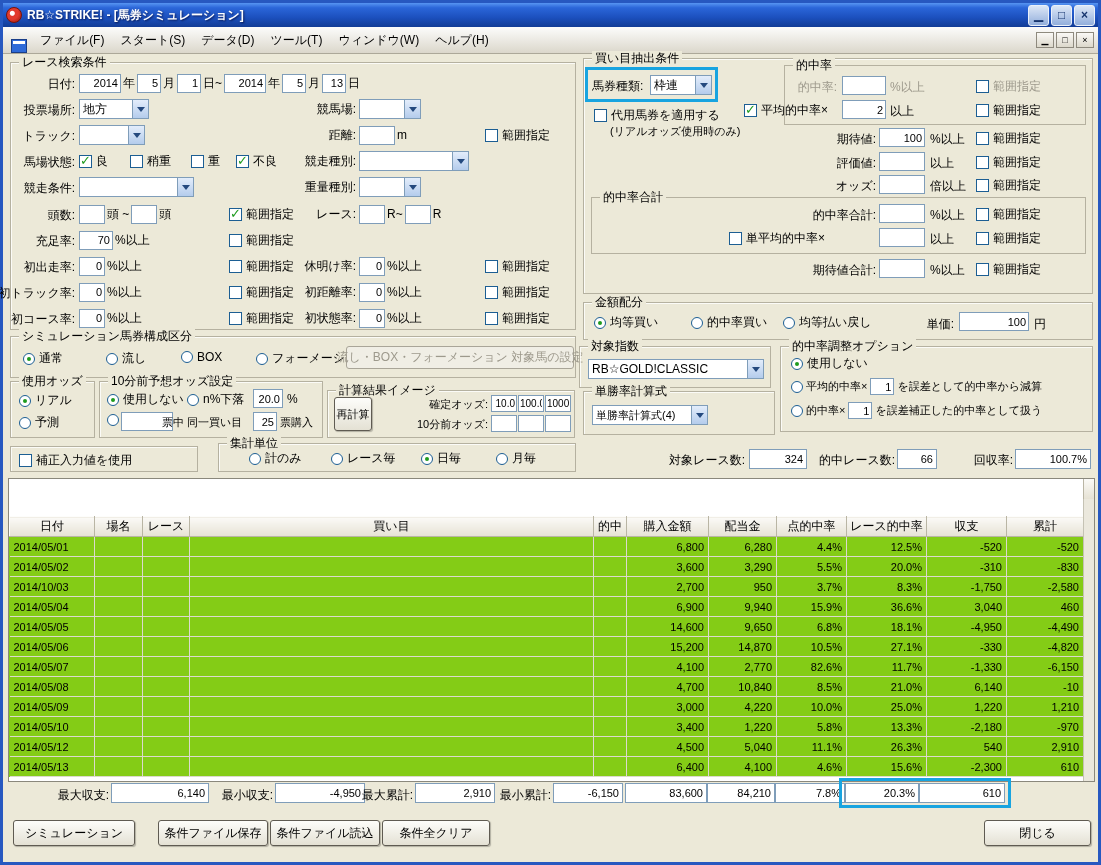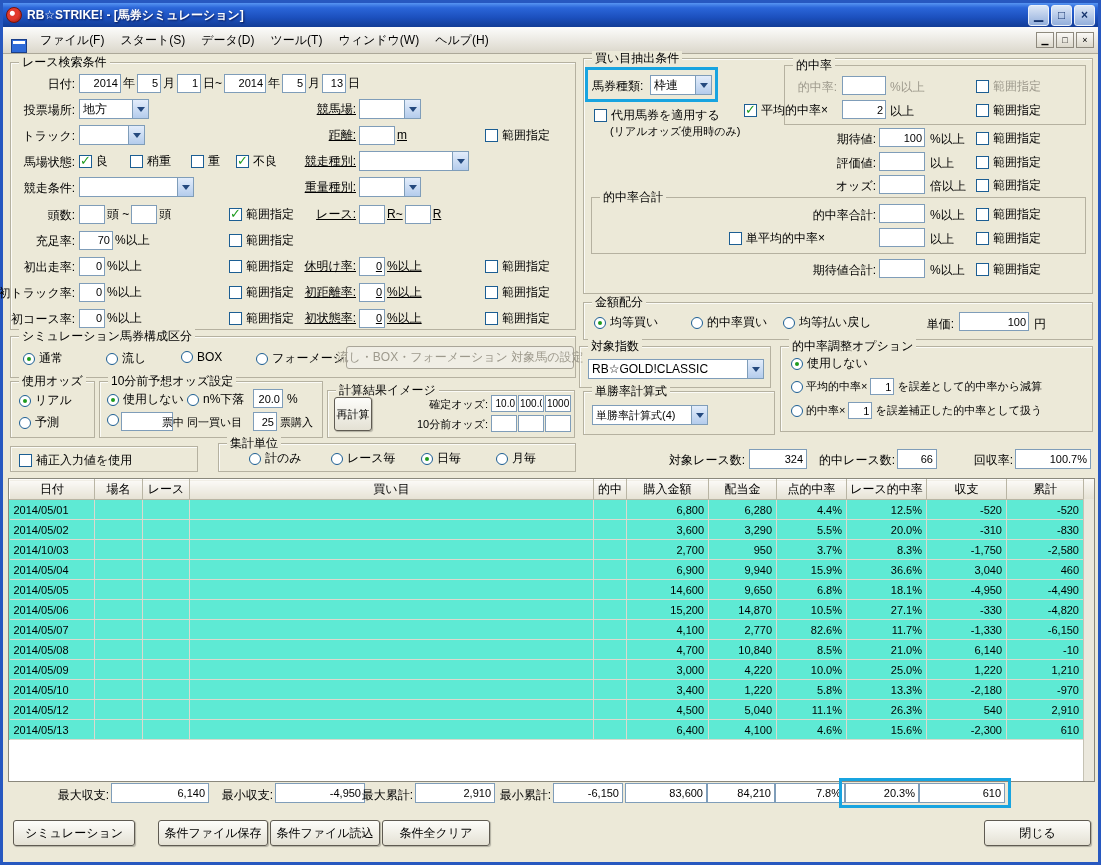--- a/index.html
+++ b/index.html
@@ -29,35 +29,35 @@
 .cbm{width:13px;height:13px;background:#fff;border:1px solid #1C5E93;flex:none;position:relative;}
 .cbm.on::before{content:"✓";position:absolute;left:0;top:-3px;font-size:13px;font-weight:bold;color:#1E9B1E;}
 .rdo{display:inline-flex;align-items:center;gap:4px;white-space:nowrap;}
 .rdm{width:12px;height:12px;border-radius:50%;background:#fff;border:1px solid #1C5E93;flex:none;position:relative;}
 .rdm.on::before{content:"";position:absolute;left:3px;top:3px;width:4px;height:4px;border-radius:50%;background:#1E9B1E;}
 .btn{position:absolute;border:1px solid #5F5B52;border-radius:3px;background:linear-gradient(#FDFDFA,#E4E1D4);font-family:inherit;font-size:12px;color:#000;box-shadow:1px 1px 1px rgba(0,0,0,.25);display:flex;align-items:center;justify-content:center;white-space:nowrap;}
 .btn.disb{color:#9D998C;border-color:#A9A598;box-shadow:none;background:#F0EEE5;}
 .frow{position:absolute;left:8px;right:8px;height:20px;display:flex;align-items:center;padding-left:60px;}
 .flbl{position:absolute;left:-50px;width:106px;text-align:right;top:3px;white-space:nowrap;}
 .u{white-space:nowrap;padding:0 2px;}
-.c2{position:absolute;left:240px;top:0;height:20px;display:flex;align-items:center;text-decoration:underline;}
+.c2{position:absolute;left:240px;top:0;height:20px;display:flex;align-items:center;}
 .c2l{width:97px;text-align:right;margin-right:3px;flex:none;white-space:nowrap;}
 .cbmid{position:absolute;left:210px;top:2px;}
 .cbr{position:absolute;left:466px;top:2px;}
 .xrow{position:absolute;left:0;width:100%;height:20px;}
 .xl{position:absolute;top:3px;text-align:right;white-space:nowrap;}
 .xin{position:absolute;top:0;}
 .xu{position:absolute;top:3px;white-space:nowrap;}
 .xcb{position:absolute;left:392px;top:2px;}
 .dis{color:#9D998C;}
 .stx{position:absolute;height:17px;border:1px solid #7F9DB9;background:#fff;font-size:10px;text-align:right;padding:0 1px;outline:none;}
 .slbl{position:absolute;text-align:right;white-space:nowrap;top:3px;}
 .sbox{position:absolute;top:0;height:20px;border:1px solid #7F9DB9;background:#fff;font-size:11px;text-align:right;padding:1px 3px;}
 .gridwrap{position:absolute;left:5px;top:424px;width:1087px;height:304px;border:1px solid #8A887C;background:#fff;}
-.grid{border-collapse:collapse;table-layout:fixed;width:1074px;background:#5eead4;font-size:11px;}
+.grid{border-collapse:collapse;table-layout:fixed;width:1074px;background:#84cc16;font-size:11px;margin-top:37px;}
 .grid th{background:linear-gradient(#FBFAF7,#E6E2D4);border:1px solid #B9B5A4;border-top-color:#FDFDFB;border-left-color:#FDFDFB;font-weight:normal;height:20px;padding:0 2px;font-size:12px;white-space:nowrap;overflow:hidden;}
 .grid td{border-right:1px solid #DCD9CD;border-bottom:1px solid #DCD9CD;height:20px;padding:0 4px;white-space:nowrap;overflow:hidden;}
 .grid td.col0{text-align:left;}
 .grid td.col5,.grid td.col6,.grid td.col7,.grid td.col8,.grid td.col9,.grid td.col10{text-align:right;}
 .scrollhead{position:absolute;right:0;top:0;width:11px;height:20px;background:linear-gradient(#FBFAF7,#E6E2D4);border-left:1px solid #B9B5A4;}
 .scrollbody{position:absolute;right:0;top:20px;width:11px;bottom:0;background:#EBE8DD;border-left:1px solid #C5C2B4;}
 .sumrow{position:absolute;left:0;top:729px;width:1095px;height:22px;}
 .sumlbl{position:absolute;top:4px;text-align:right;white-space:nowrap;width:58px;}
 .annot{position:absolute;border:3px solid #18A4E0;z-index:40;pointer-events:none;}
 .fbtn{position:absolute;top:766px;height:26px;}

